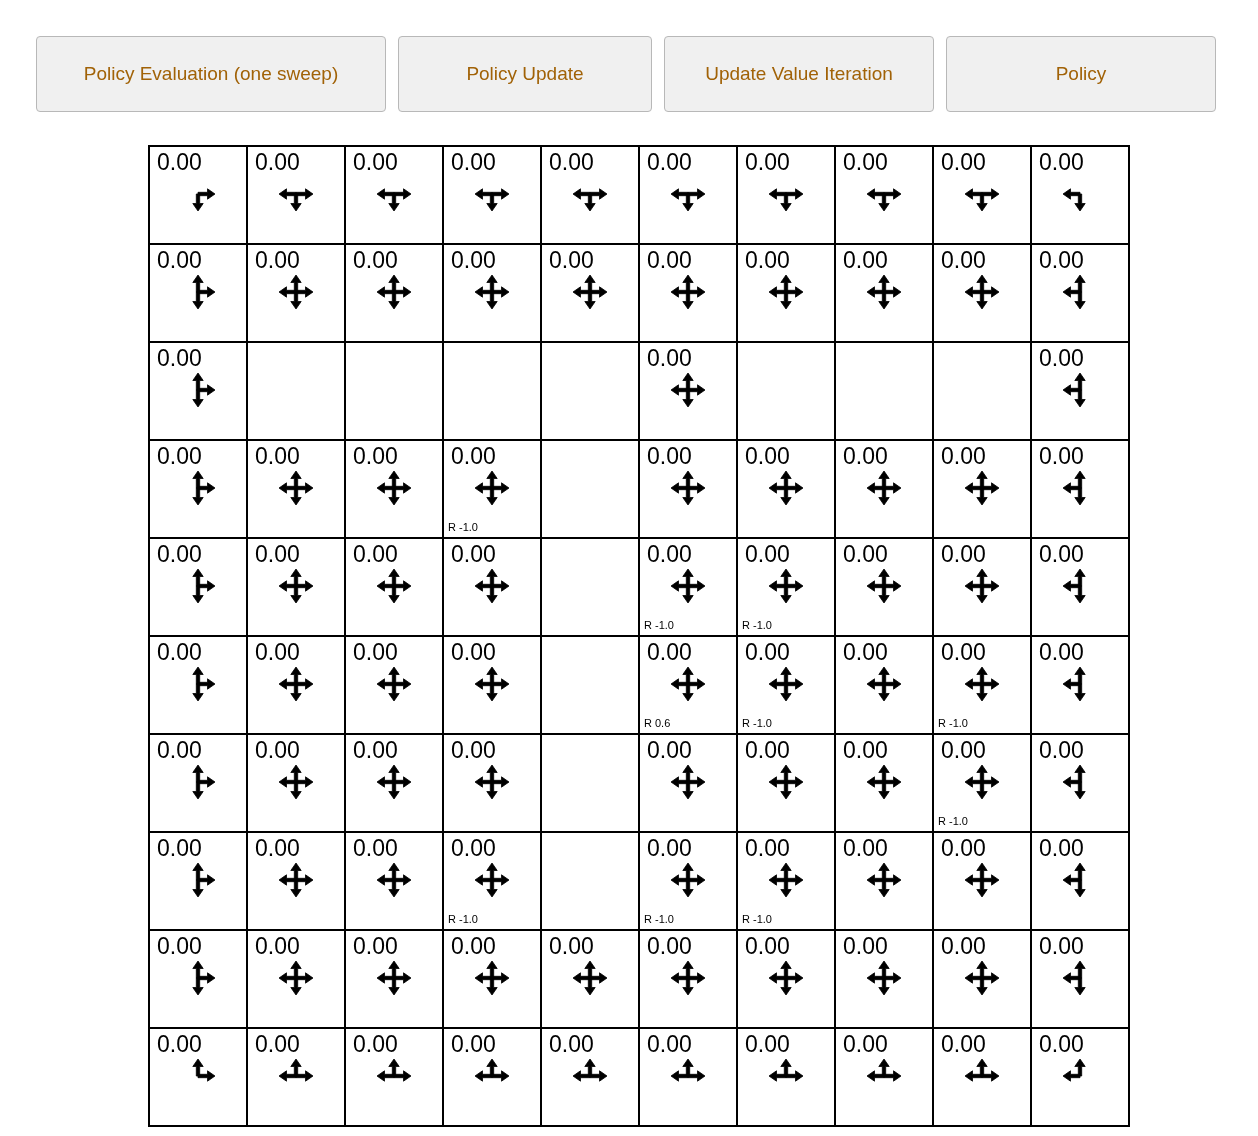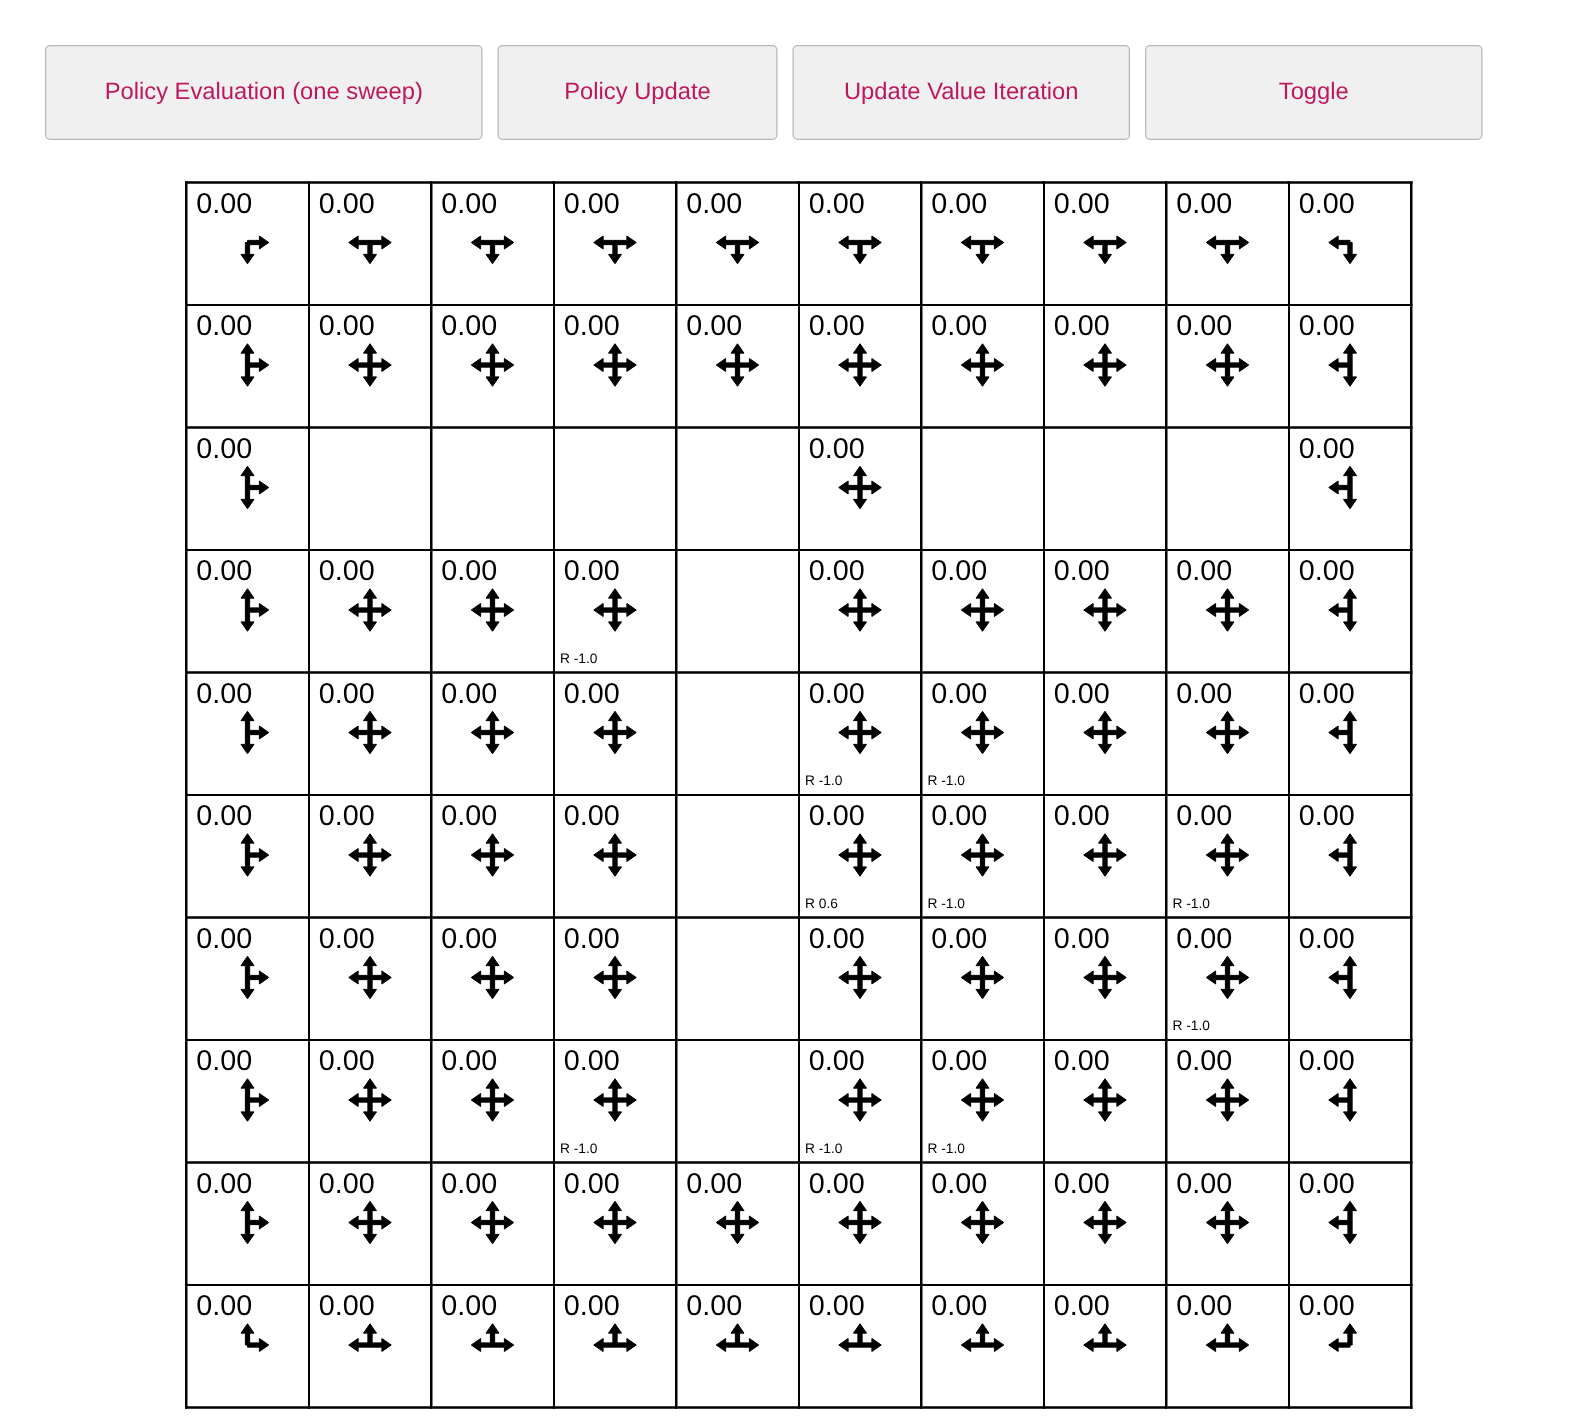--- a/index.html
+++ b/index.html
@@ -27,32 +27,32 @@
     display: flex;
     gap: 12px;
     align-items: flex-start;
   }
   .btn {
     background: #f0f0f0;
     border: 1px solid #b8b8b8;
     border-radius: 4px;
     height: 76px;
     font-size: 19px;
-    color: #be185d;
+    color: #a16207;
     font-family: "Liberation Sans", sans-serif;
     display: flex;
     align-items: center;
     justify-content: center;
     padding: 0 14px;
     box-sizing: border-box;
     cursor: pointer;
     white-space: nowrap;
   }
   .btn:nth-child(1) { width: 350px; }
-  .btn:nth-child(2) { width: 224px; }
+  .btn:nth-child(2) { width: 254px; }
   .btn:nth-child(3) { width: 270px; }
   .btn:nth-child(4) { width: 270px; }
 
   
   .grid-wrap {
     position: absolute;
     left: 148px;
     top: 145px;
     text-decoration: underline;
   }
@@ -114,21 +114,21 @@
 </style>
 </head>
 <body>
 
 <div id="app">
 
   <div class="toolbar">
       <div class="btn">Policy Evaluation (one sweep)</div>
       <div class="btn">Policy Update</div>
       <div class="btn">Update Value Iteration</div>
-      <div class="btn">Toggle</div>
+      <div class="btn">Policy</div>
     </div>
 
   <div class="grid-wrap">
     <table class="grid">
       <tbody>
           <tr>
             <td>
               <div class="cell-inner">
                 <div class="val">0.00</div>
                 <div class="arrows">

